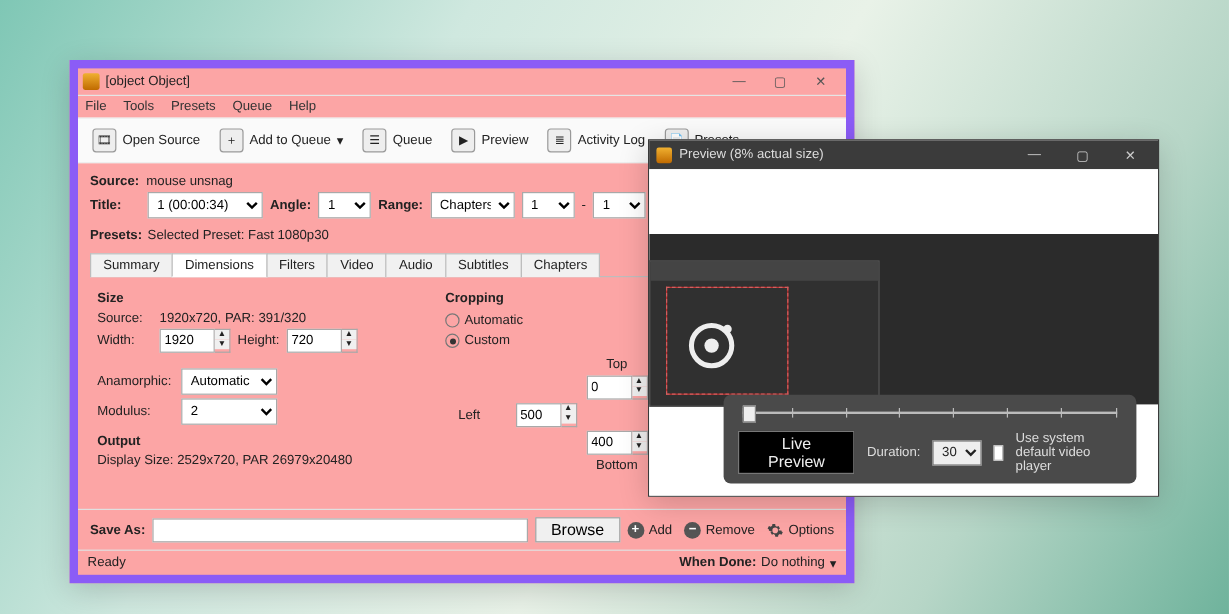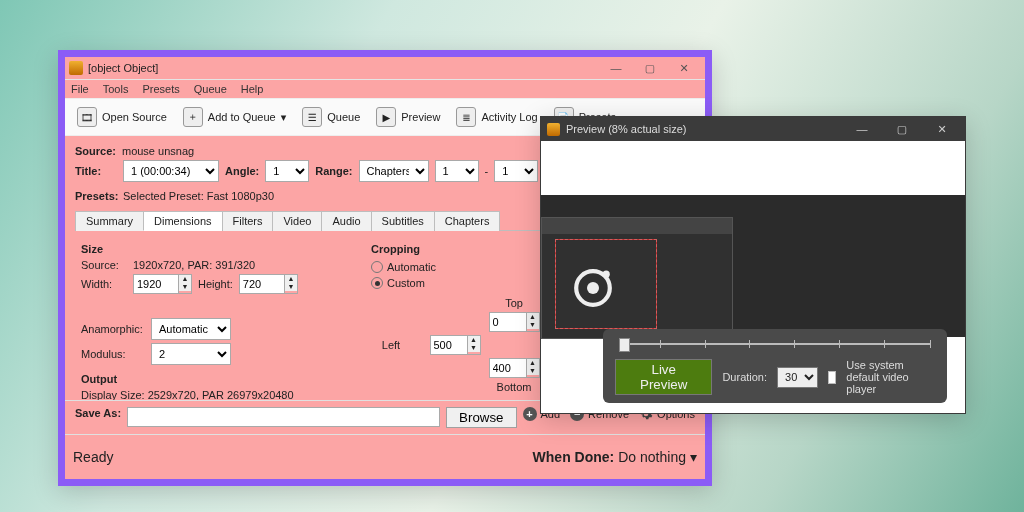--- a/index.html
+++ b/index.html
@@ -28,49 +28,49 @@
   #tabbody{padding:8px 6px}
   .sectitle{font-weight:bold;margin:4px 0}
   .spin{display:inline-flex}
   .spin input{width:38px;text-align:left}
   .spinbtns{display:flex;flex-direction:column;border:1px solid #a9a9a9;border-left:none}
   .spinbtns span{width:12px;height:8px;font-size:7px;line-height:8px;text-align:center;background:#f0f0f0}
   .radio{display:inline-flex;align-items:center;gap:4px;margin:2px 0}
   .radio .dot{width:10px;height:10px;border:1px solid #777;border-radius:50%;display:inline-flex;align-items:center;justify-content:center}
   .radio.sel .dot::after{content:"";width:5px;height:5px;background:#333;border-radius:50%}
   #croplayout{display:grid;grid-template-columns:40px 56px 30px 56px 40px;grid-template-rows:auto auto auto auto auto;gap:3px 16px;align-items:center;justify-items:center;margin-top:6px}
-  #bottombar{padding:6px 10px;border-top:1px solid #e0e0e0;display:flex;align-items:flex-start;gap:6px}
+  #bottombar{padding:6px 10px;border-top:1px solid #e0e0e0;display:flex;align-items:center;gap:6px}
   #btnBrowse{padding:2px 12px;border:1px solid #a0a0a0;background:#f0f0f0}
   #rightbtns{margin-left:auto;display:flex;align-items:center;gap:10px}
   .ibtn{display:flex;align-items:center;gap:4px}
   .circ{width:14px;height:14px;border-radius:50%;background:#555;color:#fff;display:flex;align-items:center;justify-content:center;font-size:11px;font-weight:bold;line-height:1}
   .gear{width:14px;height:14px}
   .gear svg{width:14px;height:14px}
-  #status{height:20px;border-top:1px solid #e0e0e0;display:flex;align-items:center;padding:12px 8px;font-size:14px}
+  #status{height:20px;border-top:1px solid #e0e0e0;display:flex;align-items:center;padding:0 8px;font-size:11px}
   #status .r{margin-left:auto;display:flex;align-items:center;gap:4px}
   
   #preview{left:540px;top:116px;width:424px;height:296px;background:#fff;border:1px solid #3a3a3a;display:flex;flex-direction:column}
   #ptitle{height:24px;background:#3b3b3b;color:#ddd;display:flex;align-items:center;padding:0 6px;gap:6px;font-size:11px}
   #picon{width:13px;height:13px;background:linear-gradient(#f0b030,#c06a00);border-radius:2px}
   #ptitle .winbtn{color:#ccc;height:22px}
   #pbody{flex:1;background:#fff;position:relative;overflow:hidden}
   #vid{position:absolute;left:0;right:0;top:54px;height:142px;background:#2b2b2b}
   #appwin{position:absolute;left:0;top:22px;width:190px;height:120px;background:#303030;border:1px solid #555}
   #appwin .bar{height:16px;background:#444}
   #redframe{position:absolute;left:14px;top:44px;width:100px;height:88px;border:1px solid #c03030}
   #reddash{position:absolute;left:14px;top:44px;width:100px;height:88px;border:1px dashed #d06060}
   #ion{position:absolute;left:22px;top:60px;width:60px;height:60px}
   #ion svg{width:60px;height:60px}
   #ctrlbar{position:absolute;left:62px;right:18px;bottom:10px;background:#4a4a4a;border-radius:6px;padding:8px 12px;color:#ddd}
   #track{position:relative;height:14px;margin-bottom:8px}
   #track .line{position:absolute;left:4px;right:4px;top:6px;height:2px;background:#bbb}
   #track .tick{position:absolute;top:3px;width:1px;height:8px;background:#bbb}
   #thumb{position:absolute;top:1px;width:9px;height:12px;background:#eee;border:1px solid #888;left:4px}
   #ctrlrow{display:flex;align-items:center;gap:10px;font-size:11px}
-  #lpbtn{padding:2px 24px;background:#4d7c0f;border:1px solid #777;color:#eee}
+  #lpbtn{padding:2px 24px;background:#000000;border:1px solid #777;color:#eee}
   #durationSel{background:#eee;color:#222;border:1px solid #777;width:42px;height:17px}
   .chk{width:11px;height:11px;border:1px solid #bbb;background:#fff}
 </style>
 </head>
 <body>
 
 <div id="main" class="window">
 
   <div id="titlebar">
     <div id="app-icon"></div>
@@ -169,21 +169,21 @@
             </span>
           <span>Height:</span>
           <span class="spin">
               <input type="text" value="720" style="">
               <span class="spinbtns">
                 <span>▲</span>
                 <span>▼</span>
               </span>
             </span>
         </div>
-        <div class="row" style="margin-top:24px">
+        <div class="row" style="margin-top:13px">
           <span style="width:64px">Anamorphic:</span>
           <select style="width:72px"><option>Automatic</option></select>
         </div>
         <div class="row">
           <span style="width:64px">Modulus:</span>
           <select style="width:72px"><option>2</option></select>
         </div>
         <div class="sectitle" style="margin-top:8px">Output</div>
         <div>Display Size: 2529x720,  PAR 26979x20480</div>
       </div>

